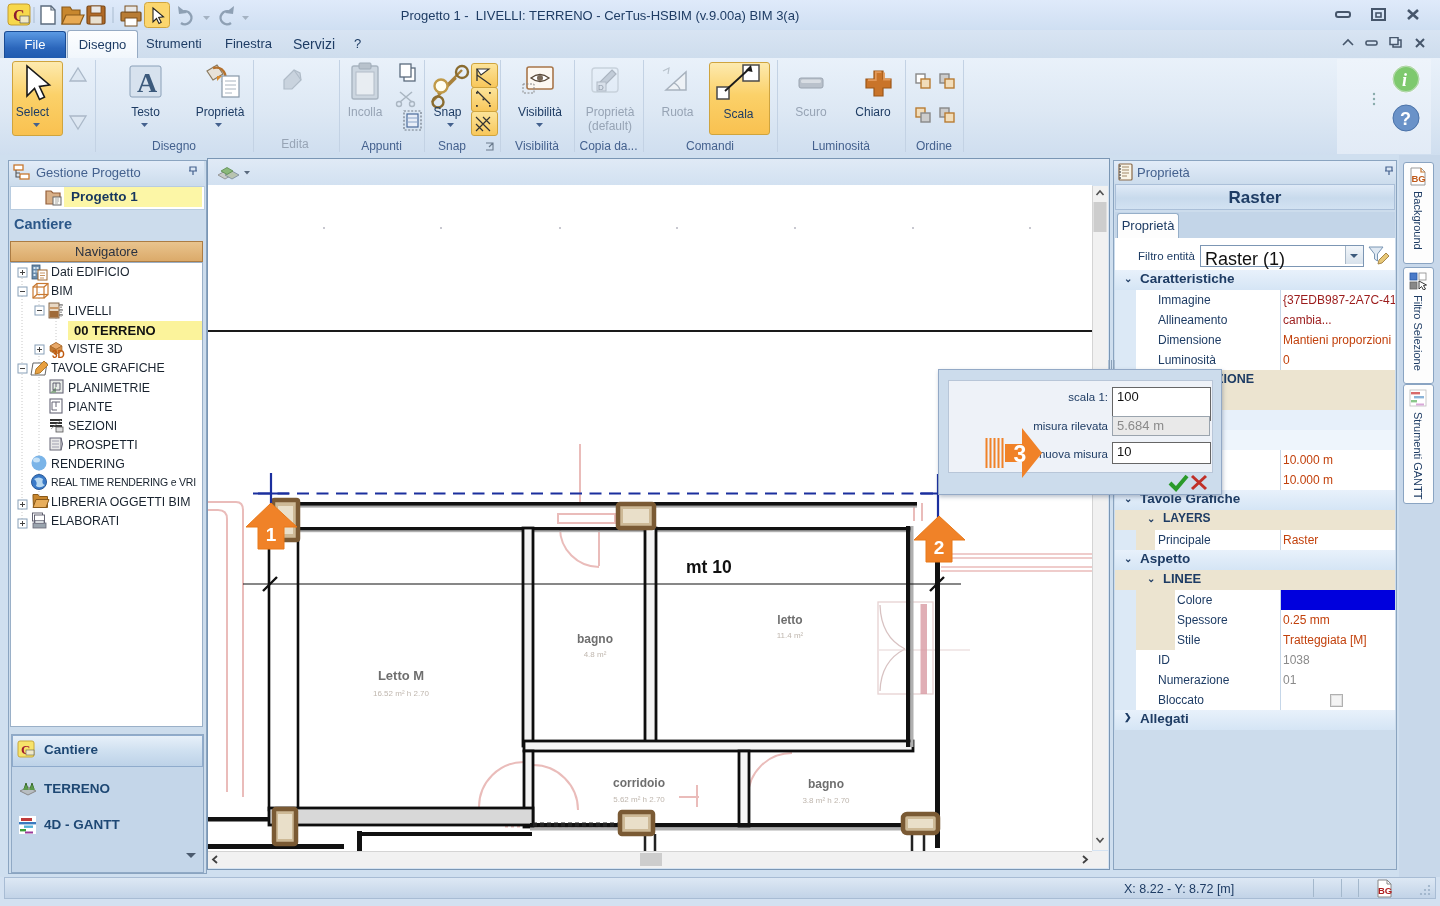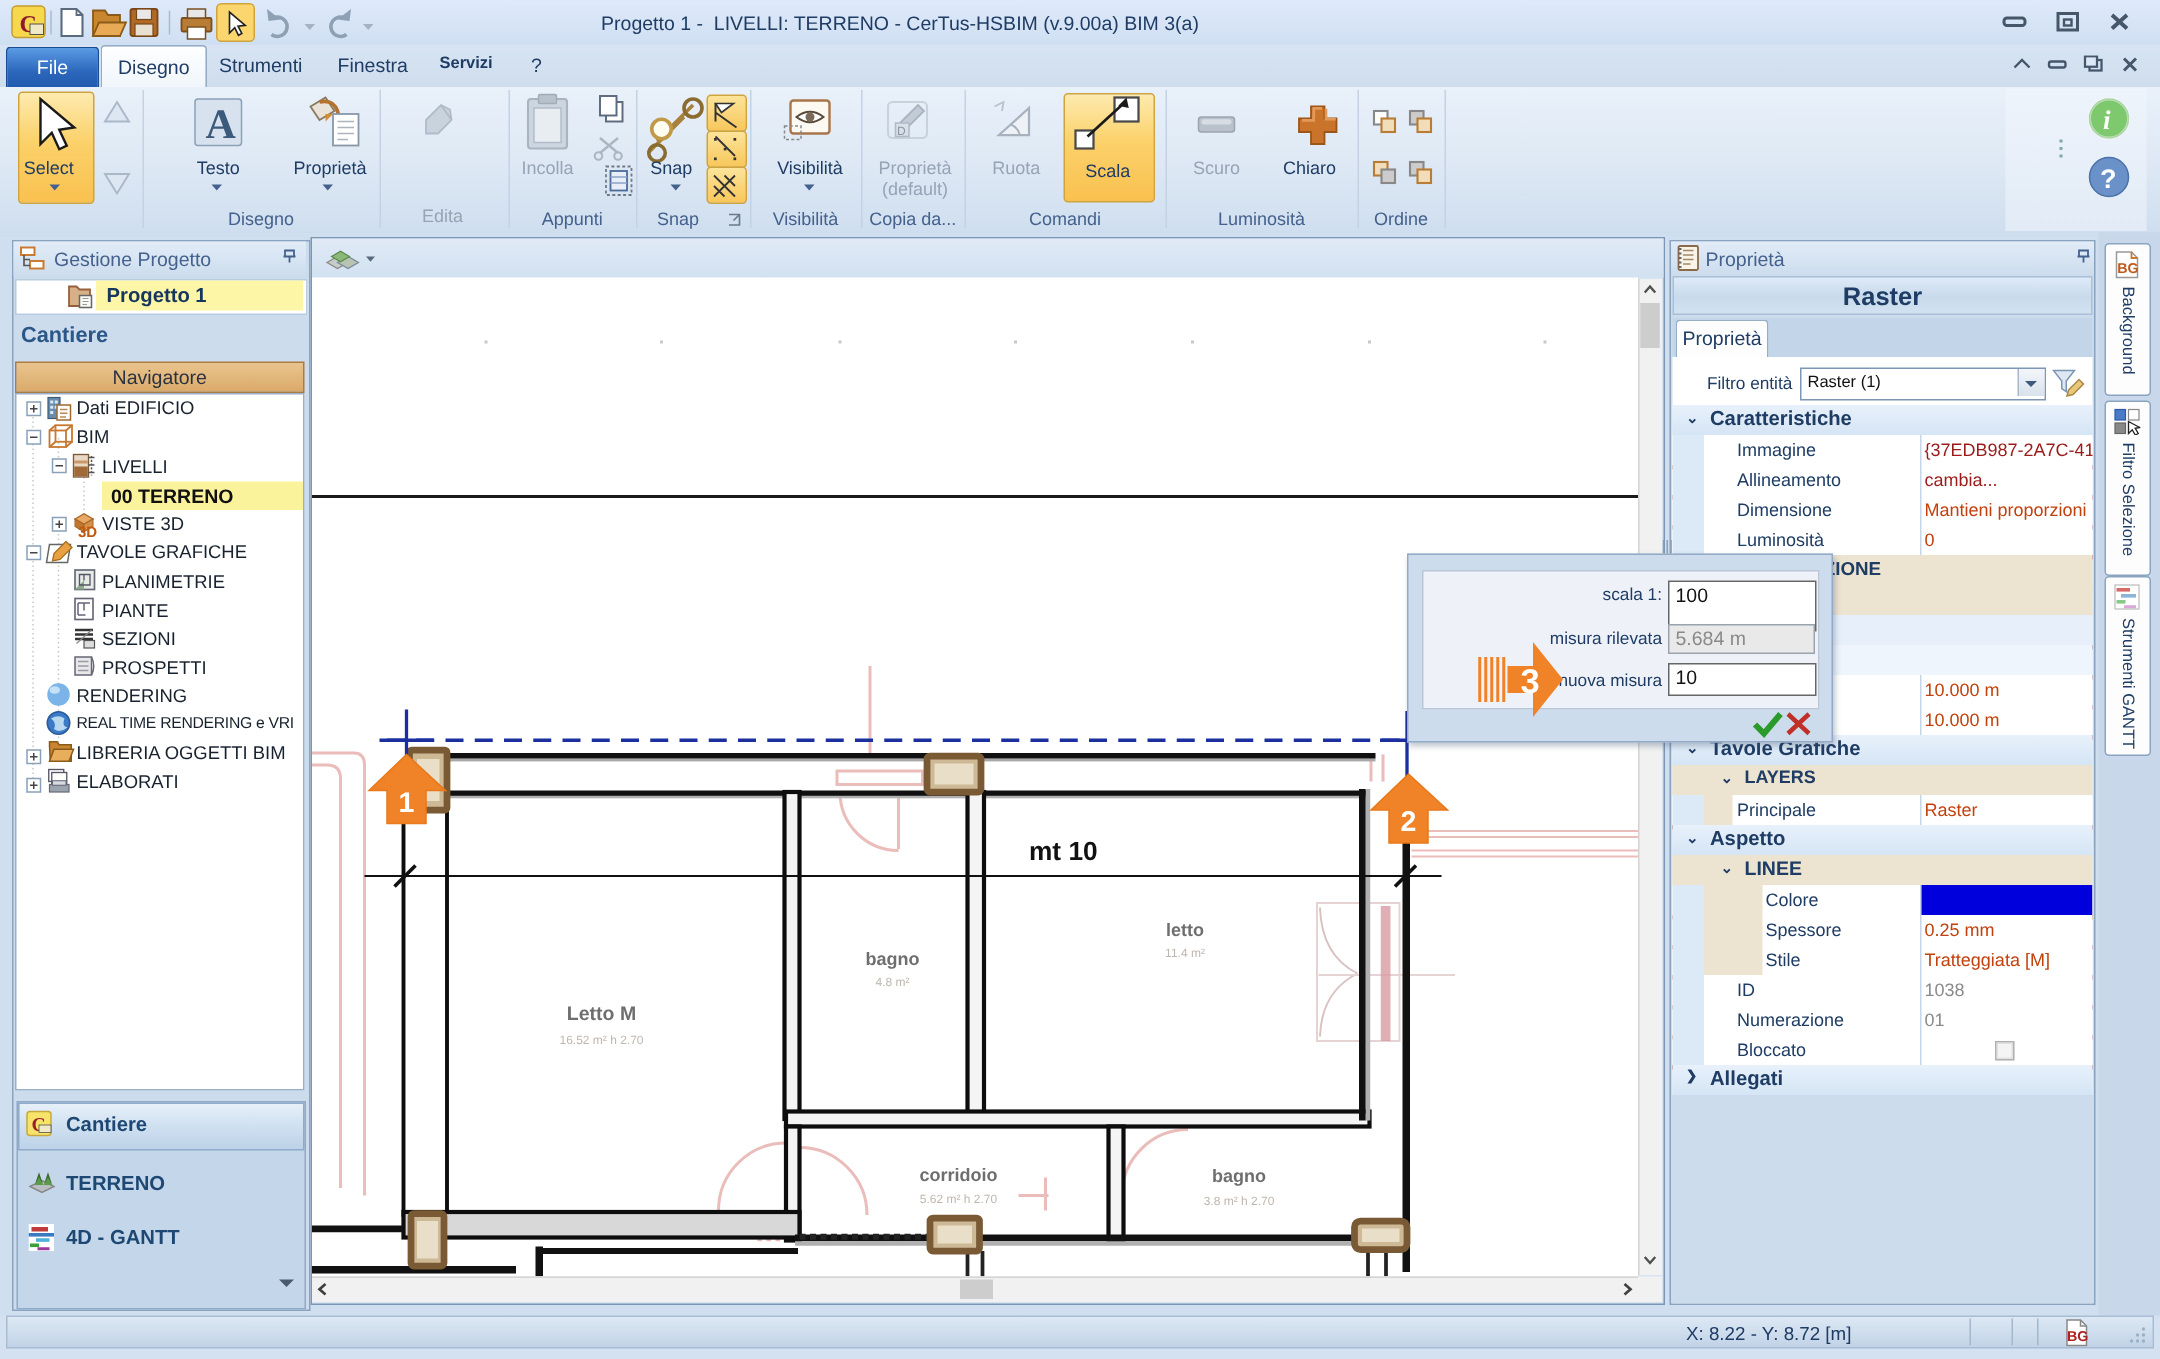--- a/index.html
+++ b/index.html
@@ -5,21 +5,21 @@
 html,body{margin:0;padding:0;}
 body{font-family:"Liberation Sans",sans-serif;width:1440px;height:906px;overflow:hidden;background:#dce8f6;}
 .ab{position:absolute;}
 #win{position:relative;width:1440px;height:906px;background:#d3e1f1;}
 .navy{color:#1e3c64;}
 .glabel{position:absolute;top:139px;font-size:12px;color:#44618e;text-align:center;}
 .rsep{position:absolute;top:60px;height:92px;width:1px;background:#c3d2e4;}
 .btxt{position:absolute;font-size:12px;color:#1e3c64;text-align:center;}
 .gray{color:#97a4b5;}
 .trow{position:absolute;left:10px;width:193px;height:19px;font-size:12.3px;color:#18222e;white-space:nowrap;overflow:hidden;}
-.prow{position:absolute;left:1115px;width:280px;height:20px;background:#fff;border-bottom:3px solid #7f1d1d;overflow:hidden;}
+.prow{position:absolute;left:1115px;width:280px;height:20px;background:#fff;border-bottom:1px solid #7f1d1d;overflow:hidden;}
 .prow .lab{position:absolute;left:43px;top:3px;font-size:12px;color:#1e3c64;white-space:nowrap;}
 .prow .val{position:absolute;left:168px;top:3px;font-size:12px;color:#c2410c;white-space:nowrap;}
 .gut{position:absolute;left:0;top:0;width:21px;height:20px;background:#dce9f6;}
 .vline{position:absolute;left:165px;top:0;width:1px;height:20px;background:#c5d6e8;}
 .ghead{position:absolute;left:1115px;width:280px;height:20px;background:linear-gradient(#e8f1fb,#d5e5f5);border-bottom:1px solid #c0d2e6;font-size:13.5px;font-weight:bold;color:#1e3c64;}
 .bhead{position:absolute;left:1115px;width:280px;height:20px;background:#ece4d0;border-bottom:1px solid #ddd2b8;font-size:12px;font-weight:bold;color:#1e3c64;}
 .chev{position:absolute;left:9px;top:3px;font-size:10px;color:#1e3c64;}
 .vtab{position:absolute;left:1403px;width:29px;background:#fdfdfd;border:1px solid #8aa4c2;border-radius:3px;}
 .vtxt{position:absolute;left:8px;font-size:11px;color:#1e3c64;writing-mode:vertical-rl;white-space:nowrap;}
 </style>
@@ -60,21 +60,21 @@
   <rect x="43" y="3" width="13" height="11" fill="none" stroke="#46566b" stroke-width="2"></rect>
   <rect x="47" y="7" width="5" height="4" fill="none" stroke="#46566b" stroke-width="1.6"></rect>
   <path d="M79 4 l10 9 m0 -9 l-10 9" stroke="#46566b" stroke-width="2.6"></path>
 </svg>
 
 <div class="ab" style="left:0;top:30px;width:1440px;height:28px;background:linear-gradient(#d8e4f3,#cedded);"></div>
 <div class="ab" style="left:4px;top:31px;width:60px;height:27px;background:linear-gradient(#5b9ae4,#2b66bb 60%,#1f5aae);border:1px solid #1a4c94;border-bottom:none;border-radius:3px 3px 0 0;color:#fff;font-size:13px;text-align:center;line-height:26px;">File</div>
 <div class="ab" style="left:67px;top:30px;width:69px;height:28px;background:linear-gradient(#fdfeff,#f0f6fc);border:1px solid #96abc4;border-bottom:none;border-radius:3px 3px 0 0;color:#1e3c64;font-size:13px;text-align:center;line-height:27px;">Disegno</div>
 <div class="ab navy" style="left:146px;top:36px;font-size:13px;">Strumenti</div>
 <div class="ab navy" style="left:225px;top:36px;font-size:13px;">Finestra</div>
-<div class="ab navy" style="left:293px;top:36px;font-size:11px;font-weight:bold;">Servizi</div>
+<div class="ab navy" style="left:293px;top:36px;font-size:14px;">Servizi</div>
 <div class="ab navy" style="left:354px;top:36px;font-size:13px;">?</div>
 <svg class="ab" style="left:1335px;top:37px" width="100" height="12" viewBox="0 0 100 12">
   <path d="M8 8 l5 -5 5 5" fill="none" stroke="#46566b" stroke-width="1.6"></path>
   <rect x="31" y="4" width="11" height="4" rx="1.5" fill="none" stroke="#46566b" stroke-width="1.6"></rect>
   <rect x="58" y="3" width="8" height="7" fill="none" stroke="#46566b" stroke-width="1.5"></rect>
   <rect x="55" y="0.5" width="8" height="7" fill="#dce8f6" stroke="#46566b" stroke-width="1.5"></rect>
   <path d="M81 2 l8 8 m0 -8 l-8 8" stroke="#46566b" stroke-width="2"></path>
 </svg>
 
 <div class="ab" style="left:0;top:58px;width:1440px;height:97px;background:linear-gradient(#e9f1fa,#dde8f4 55%,#cfdeef);border-bottom:1px solid #c0d0e2;"></div>
@@ -580,21 +580,21 @@
       </svg>
 
 <div class="ab" style="left:1115px;top:184px;width:280px;height:26px;background:linear-gradient(#dfeaf7,#c8daec 55%,#d2e2f2);border:1px solid #aabfd8;box-sizing:border-box;text-align:center;font-size:17px;font-weight:bold;color:#1e3c64;line-height:25px;">Raster</div>
 
 <div class="ab" style="left:1115px;top:212px;width:280px;height:26px;background:#c3d5e8;"></div>
 <div class="ab" style="left:1117px;top:213px;width:60px;height:25px;background:#fdfdfd;border:1px solid #95aec8;border-bottom:none;border-radius:3px 3px 0 0;text-align:center;font-size:13px;color:#1e3c64;line-height:24px;">Proprietà</div>
 
 <div class="ab" style="left:1115px;top:238px;width:280px;height:492px;background:#fff;border-bottom:1px solid #9ab0c8;"></div>
 <div class="ab" style="left:1138px;top:250px;font-size:11.5px;color:#1e3c64;">Filtro entità</div>
 <div class="ab" style="left:1200px;top:245px;width:162px;height:20px;background:#fff;border:1px solid #7c96b4;"></div>
-<div class="ab" style="left:1205px;top:249px;font-size:11px;color:#111;">Raster (1)</div>
+<div class="ab" style="left:1205px;top:249px;font-size:18px;color:#111;">Raster (1)</div>
 <div class="ab" style="left:1345px;top:246px;width:17px;height:18px;background:linear-gradient(#f2f6fa,#d8e2ec);border-left:1px solid #a8b8c8;"></div>
 <svg class="ab" style="left:1349px;top:253px" width="10" height="6" viewBox="0 0 10 6">
         <path d="M1 1 l4 4 4 -4 z" fill="#3c5a7c"></path>
       </svg>
 <svg class="ab" style="left:1368px;top:246px" width="22" height="19" viewBox="0 0 22 19">
   <path d="M1 1 h14 l-5.5 7 v7 l-3 -2 v-5 z" fill="#dfe8f2" stroke="#7a96b4" stroke-width="1"></path>
   <path d="M11 14 l7 -7 3 3 -7 7 -4 1 z" fill="#e8c878" stroke="#a8884a" stroke-width="1"></path>
 </svg>
 
 <div class="ghead" style="top:270px;">

